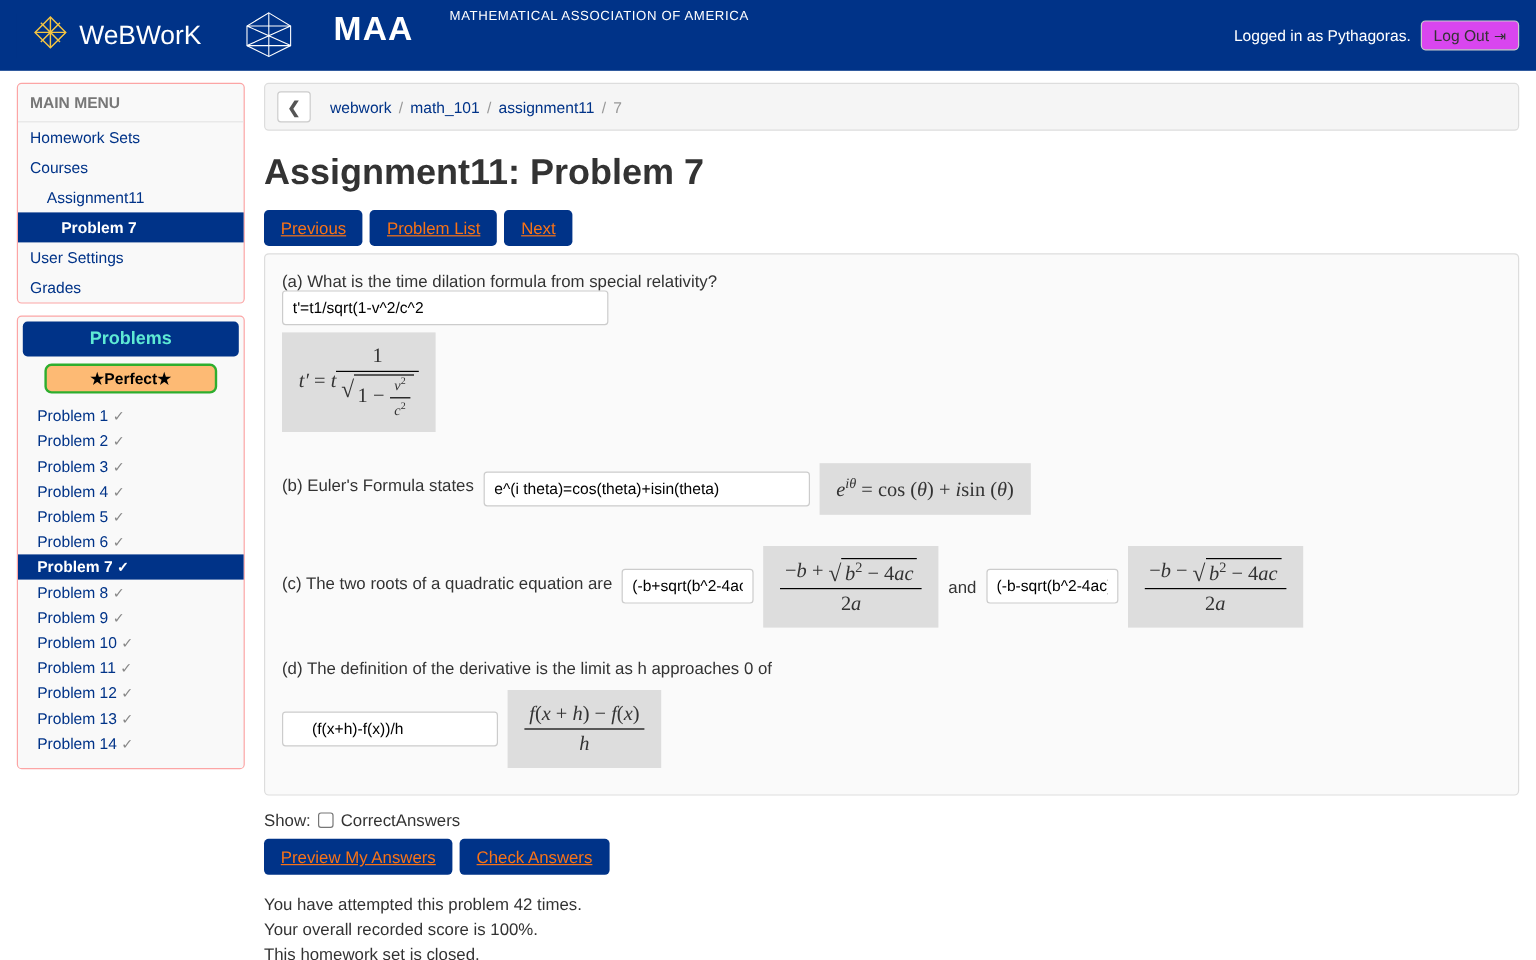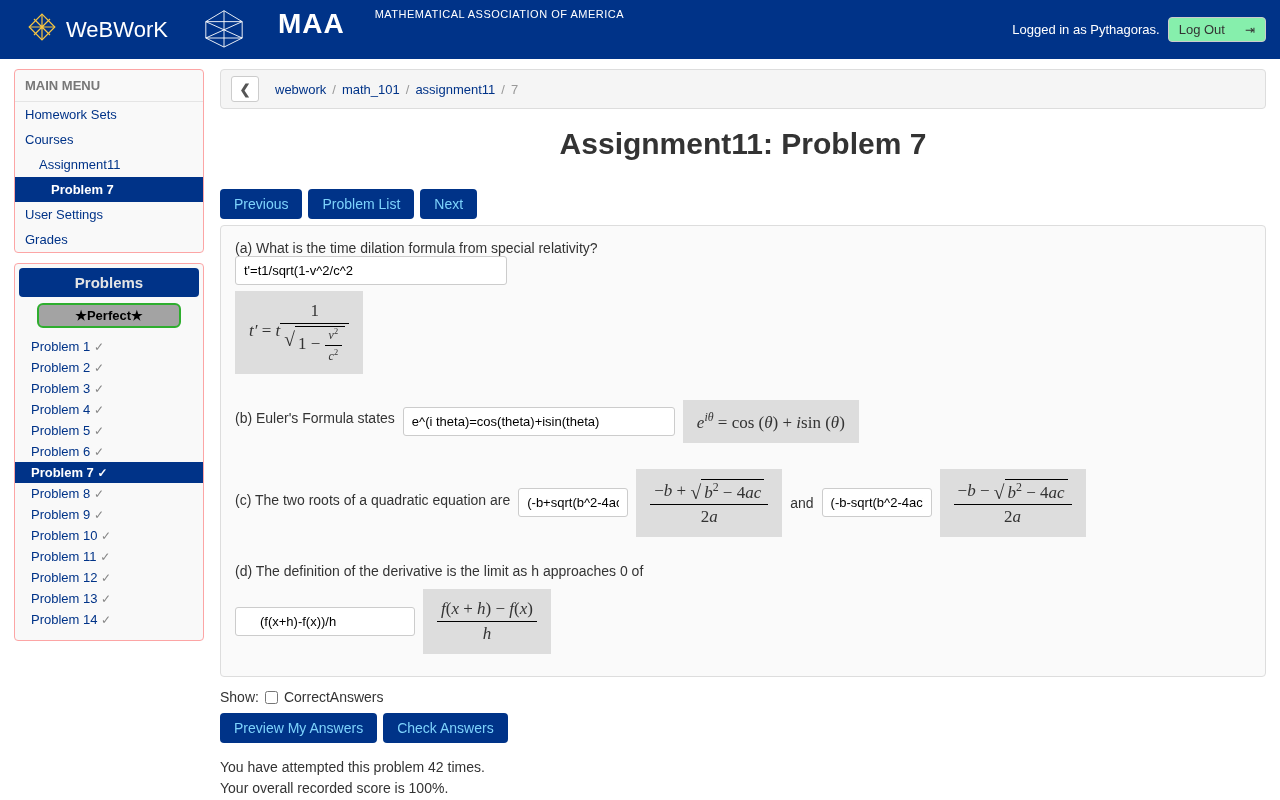--- a/index.html
+++ b/index.html
@@ -6,54 +6,54 @@
 body { font-family: Helvetica, Arial, sans-serif; font-size: 14px; color: #333; background: #fff; }
 a { color: #003388; text-decoration: none; }
 
 .topbar { background: #003388; color: #fff; height: 59px; display: flex; align-items: center; padding: 0 14px; }
 .brand { display: flex; align-items: center; gap: 8px; background: #003388; color: #fff; font-size: 22px; padding: 0 12px; margin-right: 20px; }
 .brand-icon svg { width: 32px; height: 32px; }
 .maa-block { display: flex; align-items: flex-start; gap: 30px; }
 .maa-text { font-size: 11px; letter-spacing: 0.5px; color: #fff; }
 .spacer { flex: 1; }
 .loggedin { color: #fff; font-size: 13px; margin-right: 8px; }
-.logout-btn { background: #86efac; color: #333; border: 1px solid #ccc; border-radius: 4px; padding: 4px 10px; font-size: 13px; cursor: pointer; display: inline-flex; align-items: center; gap: 20px; }
+.logout-btn { background: #d946ef; color: #333; border: 1px solid #ccc; border-radius: 4px; padding: 4px 10px; font-size: 13px; cursor: pointer; display: inline-flex; align-items: center; gap: 4px; }
 .logout-icon { font-size: 12px; }
 
 .layout { display: flex; padding: 10px 14px; gap: 16px; align-items: flex-start; }
 
 .sidebar { width: 190px; flex-shrink: 0; }
 .panel { background: #f9f9f9; border: 1px solid #fca5a5; border-radius: 4px; margin-bottom: 10px; padding: 0; }
 .panel-header { color: #777; font-weight: bold; font-size: 13px; padding: 8px 10px; border-bottom: 1px solid #e5e5e5; }
 .menu-list { list-style: none; }
 .menu-list li { padding: 5px 10px; font-size: 13px; }
 .menu-list li.indent1 { padding-left: 24px; }
 .menu-list li.indent2 { padding-left: 36px; }
 .menu-list li.active { background: #003388; }
 .menu-list li.active a { color: #fff; font-weight: bold; }
 
-.prob-panel .panel-title { background: #003388; color: #e5e5e5; font-weight: bold; text-align: center; padding: 6px; border-radius: 4px; font-size: 15px; margin: 4px; }
-.perfect-badge { background: #a3a3a3; border: 2px solid #2eae2e; border-radius: 6px; text-align: center; padding: 3px 4px; margin: 6px 22px 8px; font-size: 13px; font-weight: bold; color: #000; }
+.prob-panel .panel-title { background: #003388; color: #5eead4; font-weight: bold; text-align: center; padding: 6px; border-radius: 4px; font-size: 15px; margin: 4px; }
+.perfect-badge { background: #fdba74; border: 2px solid #2eae2e; border-radius: 6px; text-align: center; padding: 3px 4px; margin: 6px 22px 8px; font-size: 13px; font-weight: bold; color: #000; }
 .prob-list { list-style: none; padding: 0 0 10px 0; }
 .prob-list li { padding: 3px 16px; font-size: 13px; }
 .prob-list li.active { background: #003388; }
 .prob-list li.active a { color: #fff; font-weight: bold; }
 .check { color: #888; font-size: 12px; }
 .prob-list li.active .check { color: #fff; }
 
 .main { flex: 1; min-width: 0; }
 .breadcrumb-bar { background: #f5f5f5; border: 1px solid #ddd; border-radius: 4px; padding: 6px 10px; display: flex; align-items: center; gap: 6px; margin-bottom: 18px; font-size: 13px; }
 .back-btn { background: #fff; border: 1px solid #ccc; border-radius: 3px; width: 28px; height: 26px; display: inline-flex; align-items: center; justify-content: center; cursor: pointer; margin-right: 10px; font-weight: bold; color: #555; }
 .crumb-sep { color: #999; }
 .crumb-current { color: #999; }
 
-.page-title { font-size: 30px; font-weight: bold; margin-bottom: 28px; text-align: center; }
+.page-title { font-size: 30px; font-weight: bold; margin-bottom: 14px; }
 
 .nav-btns { display: flex; gap: 6px; margin-bottom: 6px; }
-.btn-primary { background: #003388; color: #7dd3fc; border: none; border-radius: 4px; padding: 7px 14px; font-size: 14px; cursor: pointer; }
+.btn-primary { background: #003388; color: #f97316; border: none; border-radius: 4px; padding: 7px 14px; font-size: 14px; cursor: pointer; text-decoration: underline; }
 
 .problem-box { border: 1px solid #ddd; border-radius: 4px; background: #fafafa; padding: 14px 14px 18px; margin-bottom: 12px; }
 .part { margin-bottom: 26px; }
 .part-label { font-size: 14px; color: #333; margin-bottom: 6px; display: inline; }
 .answer-input { border: 1px solid #ccc; border-radius: 3px; padding: 6px 8px; font-size: 13px; width: 272px; font-family: Helvetica, Arial, sans-serif; }
 .answer-input.short { width: 110px; }
 .answer-input.med { width: 180px; padding-left: 24px; }
 .math-preview { background: #ddd; padding: 10px 14px; display: inline-block; font-family: 'Times New Roman', serif; font-size: 17px; vertical-align: middle; }
 .inline-row { display: flex; align-items: center; gap: 8px; flex-wrap: wrap; }
 .between-text { font-size: 14px; }

